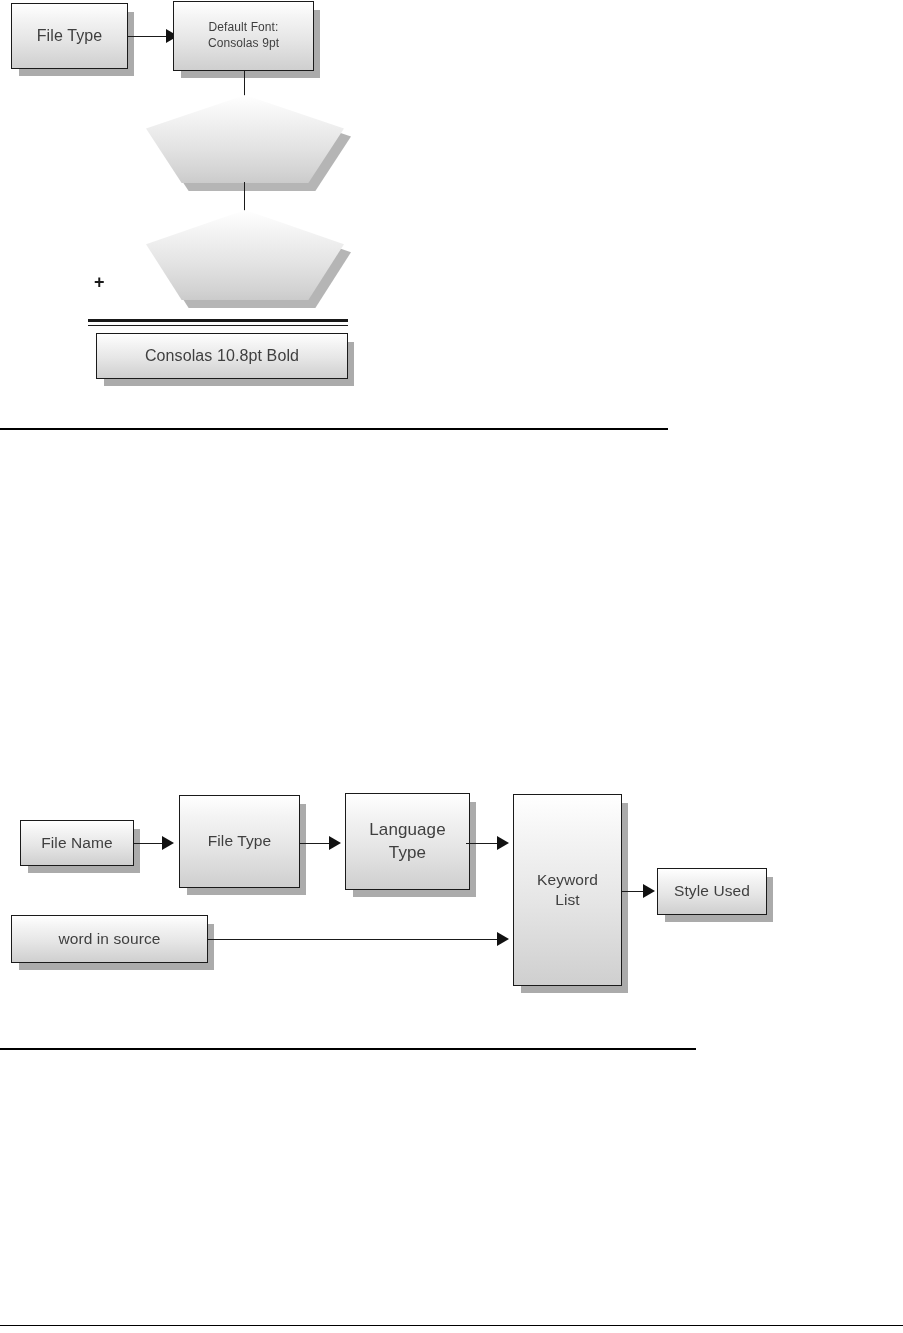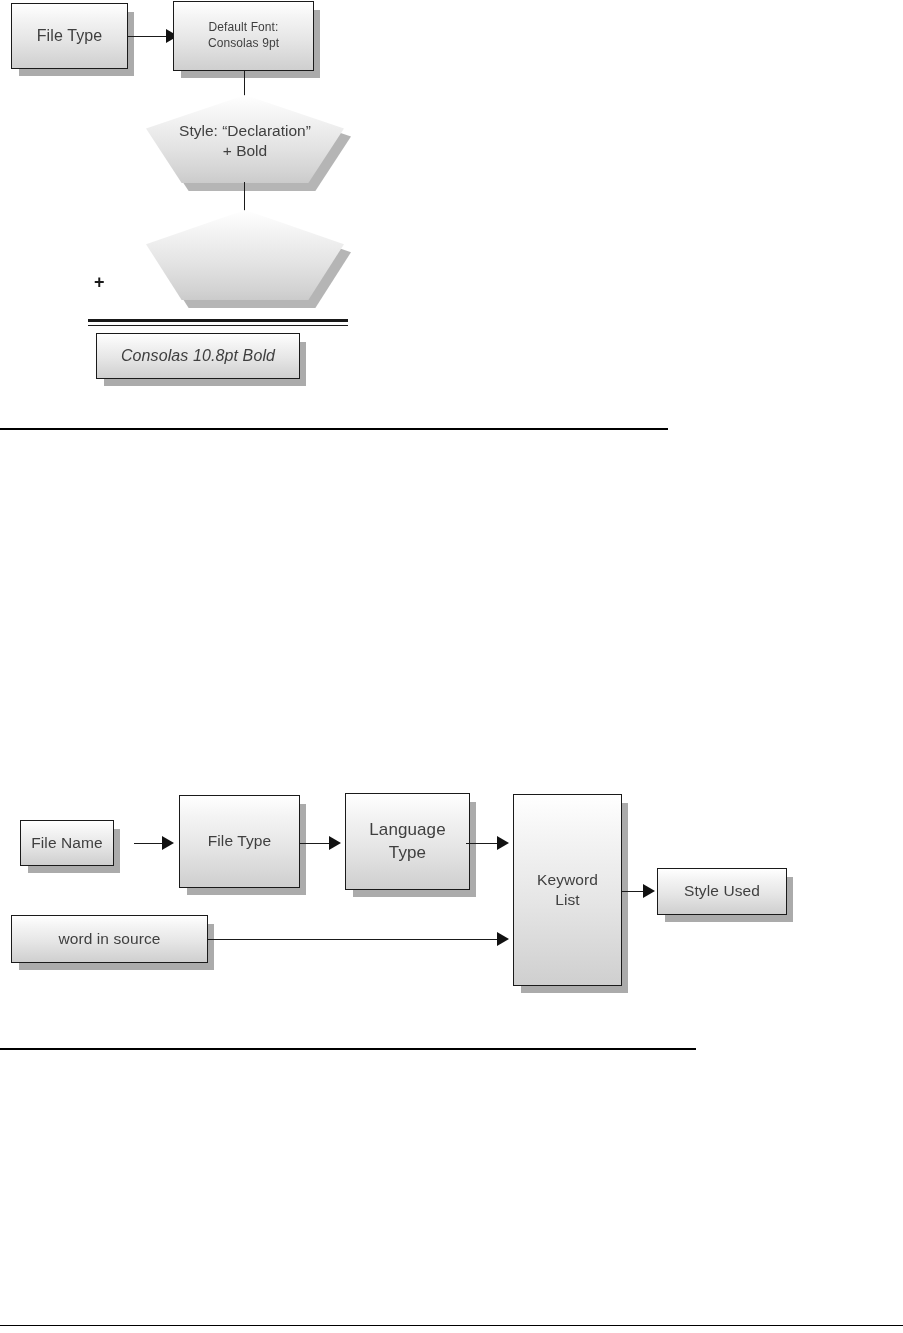--- a/index.html
+++ b/index.html
@@ -147,44 +147,42 @@
     <div class="arrow-head" style="left:166px; top:29px;"></div>
 
     <div class="node box" style="left:173px; top:1px; width:141px; height:70px; font-size:12px;">Default Font:
 Consolas 9pt</div>
 
     <div class="vline" style="left:244px; top:71px; height:26px;"></div>
 
     <div class="pentagon-wrap" style="left:146px; top:95px; width:198px; height:88px;">
       <div class="pent-shadow"></div>
       <div class="pent-body"></div>
-      <div class="pent-label" style="top:26px; font-size:15.5px;">Style: “Declaration”
-+ Bold</div>
     </div>
 
     <div class="vline" style="left:244px; top:182px; height:29px;"></div>
 
     <div class="pentagon-wrap" style="left:146px; top:210px; width:198px; height:90px;">
       <div class="pent-shadow"></div>
       <div class="pent-body"></div>
     </div>
 
     <div class="plus-sign" style="left:94px; top:272px; font-size:18px;">+</div>
 
     <div class="sum-bar-top" style="left:88px; top:319px; width:260px;"></div>
     <div class="sum-bar-bottom" style="left:88px; top:325px; width:260px;"></div>
 
-    <div class="node box" style="left:96px; top:333px; width:204px; height:46px; font-size:16px;font-style:italic;">Consolas 10.8pt Bold</div>
+    <div class="node box" style="left:96px; top:333px; width:252px; height:46px; font-size:16px;">Consolas 10.8pt Bold</div>
   </div>
 
   <div class="rule" style="left:0px; top:428px; width:668px;"></div>
 
   <div>
 
-    <div class="node box" style="left:20px; top:820px; width:94px; height:46px; font-size:15.5px;">File Name</div>
+    <div class="node box" style="left:20px; top:820px; width:114px; height:46px; font-size:15.5px;">File Name</div>
 
     <div class="hline" style="left:134px; top:843px; width:32px;"></div>
     <div class="arrow-head" style="left:162px; top:836px;"></div>
 
     <div class="node box" style="left:179px; top:795px; width:121px; height:93px; font-size:15.5px;">File Type</div>
 
     <div class="hline" style="left:300px; top:843px; width:33px;"></div>
     <div class="arrow-head" style="left:329px; top:836px;"></div>
 
     <div class="node box" style="left:345px; top:793px; width:125px; height:97px; font-size:17px;">Language
@@ -197,20 +195,20 @@
 
     <div class="hline" style="left:208px; top:939px; width:293px;"></div>
     <div class="arrow-head" style="left:497px; top:932px;"></div>
 
     <div class="node box" style="left:513px; top:794px; width:109px; height:192px; font-size:15.5px;">Keyword
 List</div>
 
     <div class="hline" style="left:622px; top:891px; width:25px;"></div>
     <div class="arrow-head" style="left:643px; top:884px;"></div>
 
-    <div class="node box" style="left:657px; top:868px; width:130px; height:47px; font-size:15.5px;">Style Used</div>
+    <div class="node box" style="left:657px; top:868px; width:110px; height:47px; font-size:15.5px;">Style Used</div>
   </div>
 
   <div class="rule" style="left:0px; top:1048px; width:696px;"></div>
 
   <div class="rule-thin" style="left:0px; top:1325px; width:903px;"></div>
 
 </div>
 
 </body></html>

